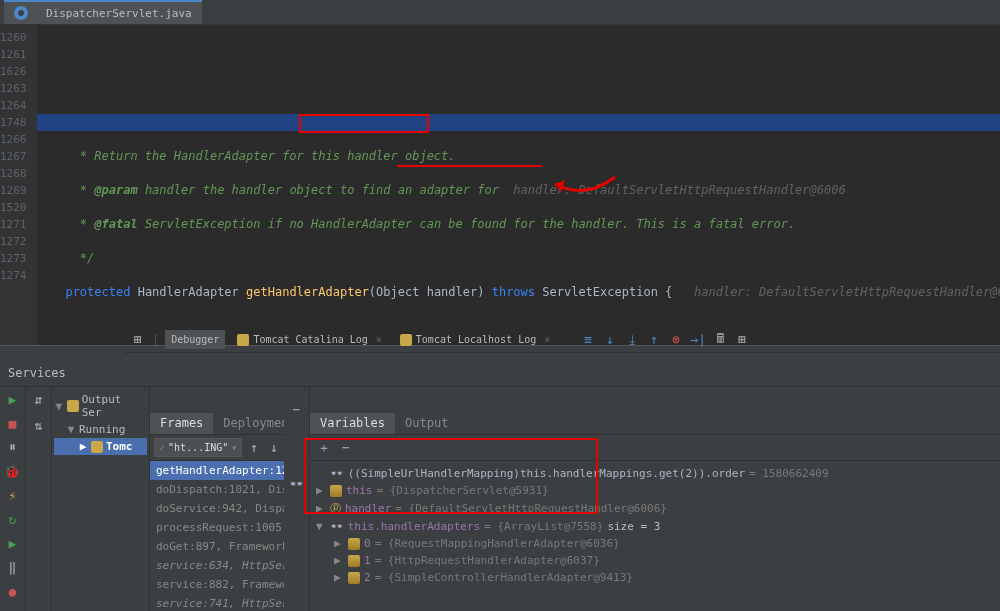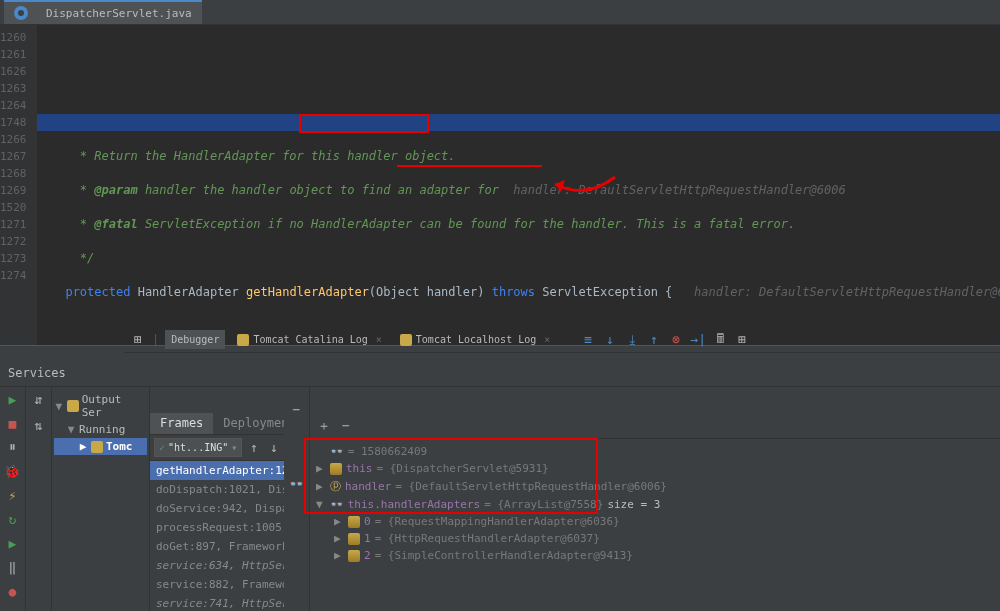--- a/index.html
+++ b/index.html
@@ -197,28 +197,33 @@
       <div class="frame">service:882, FrameworkServlet</div>
       <div class="frame" style="font-style:italic">service:741, HttpServlet (javax</div>
       <div class="frame" style="font-style:italic">internalDoFilter:231, Applicatio</div>
       <div class="frame" style="font-style:italic">doFilter:166, ApplicationFilter</div>
       <div class="frame" style="font-style:italic">doFilter:53, WsFilter (org.apac</div>
     </div>
   </div>
 
   <div class="right-panel">
     <div style="height:26px"></div>
+    <div class="frame-tabs">
+      <div class="var-tab active">Variables</div>
+      <div class="var-tab">Output</div>
+    </div>
     <div style="height:26px;display:flex;align-items:center;padding:0 6px;border-bottom:1px solid #323232">
       <span class="icon-btn">＋</span>
       <span class="icon-btn" style="margin-left:6px">−</span>
     </div>
     <div class="vars">
       <div class="var-row">
           <span class="tri"></span>
           <span class="glasses">👓</span>
+          <span>((SimpleUrlHandlerMapping)this.handlerMappings.get(2)).order</span>
           <span class="var-val"> = 1580662409</span>
         </div>
       <div class="var-row">
           <span class="tri">▶</span>
           <span class="var-yellow"></span>
           <span class="var-name">this</span>
           <span class="var-val"> = {DispatcherServlet@5931}</span>
         </div>
       <div class="var-row">
           <span class="tri">▶</span>

